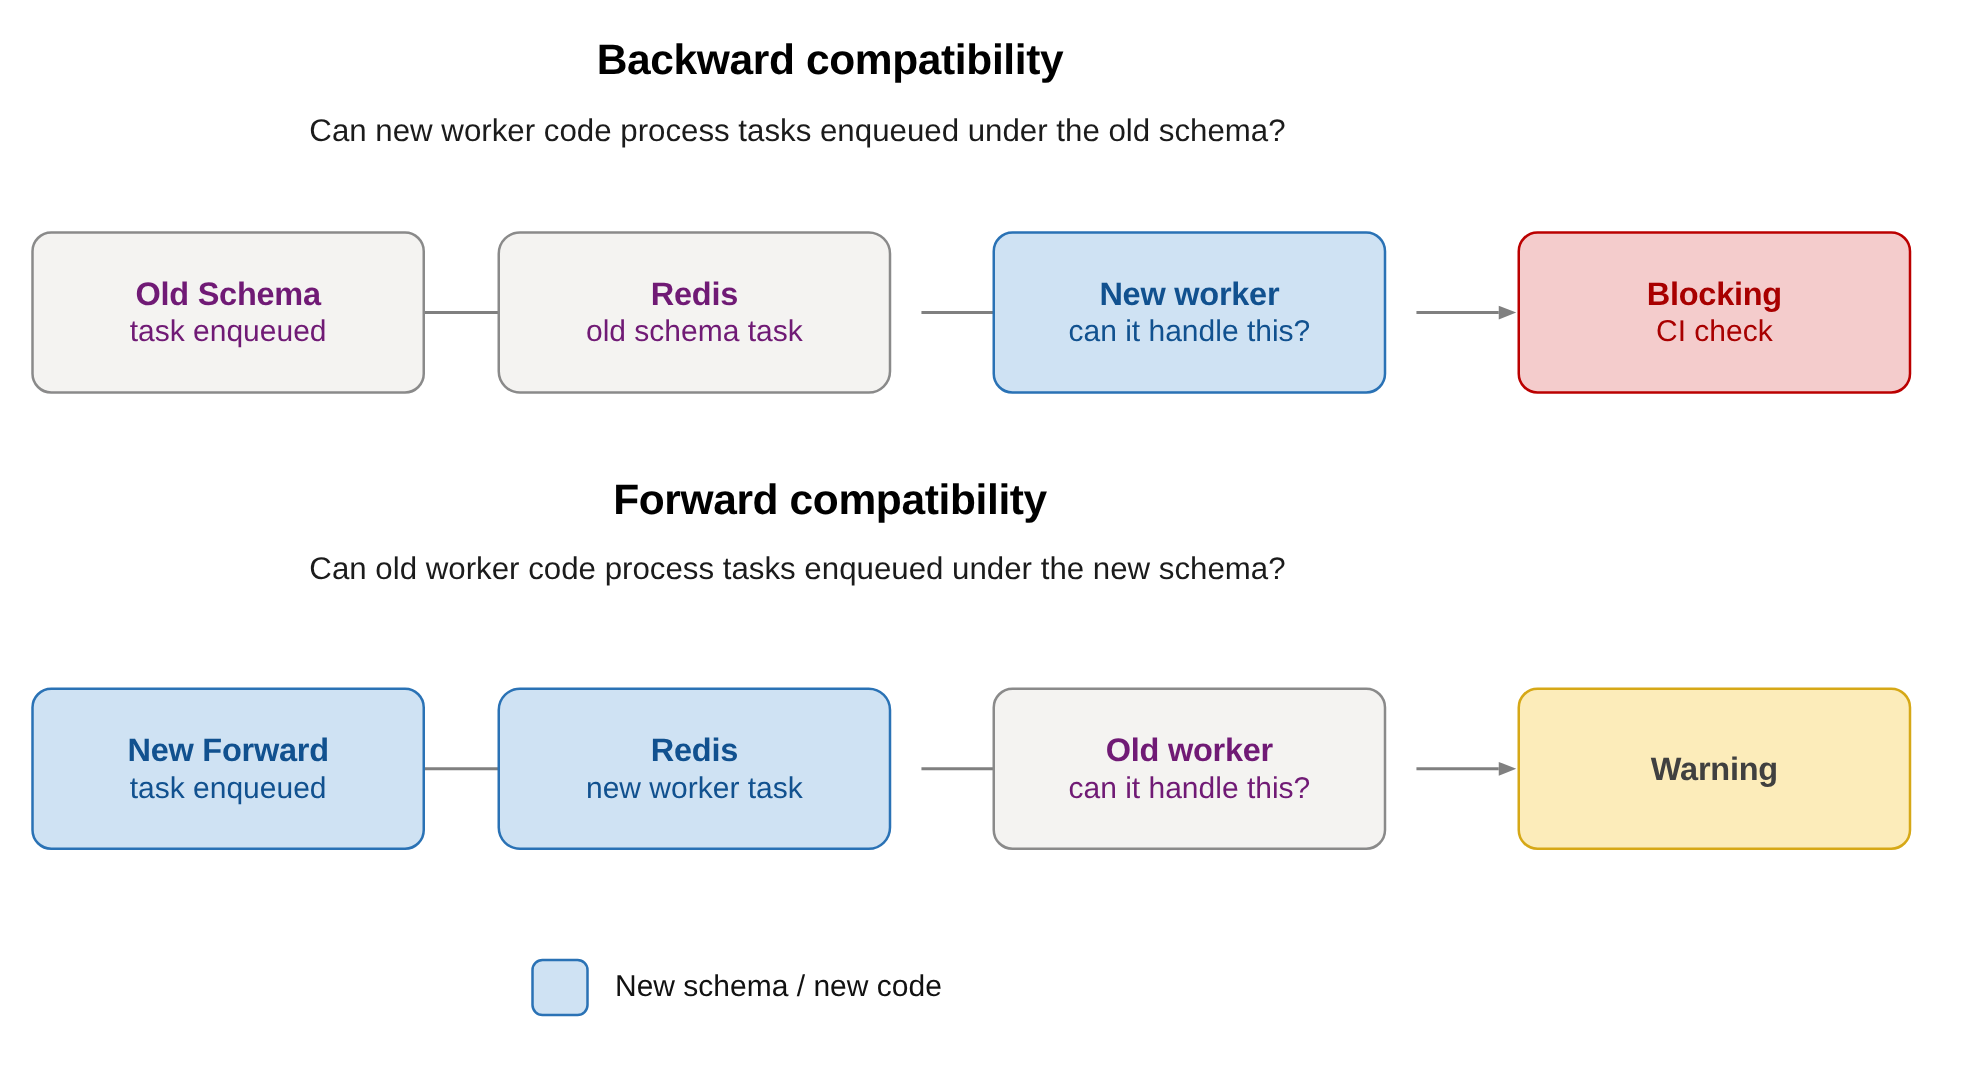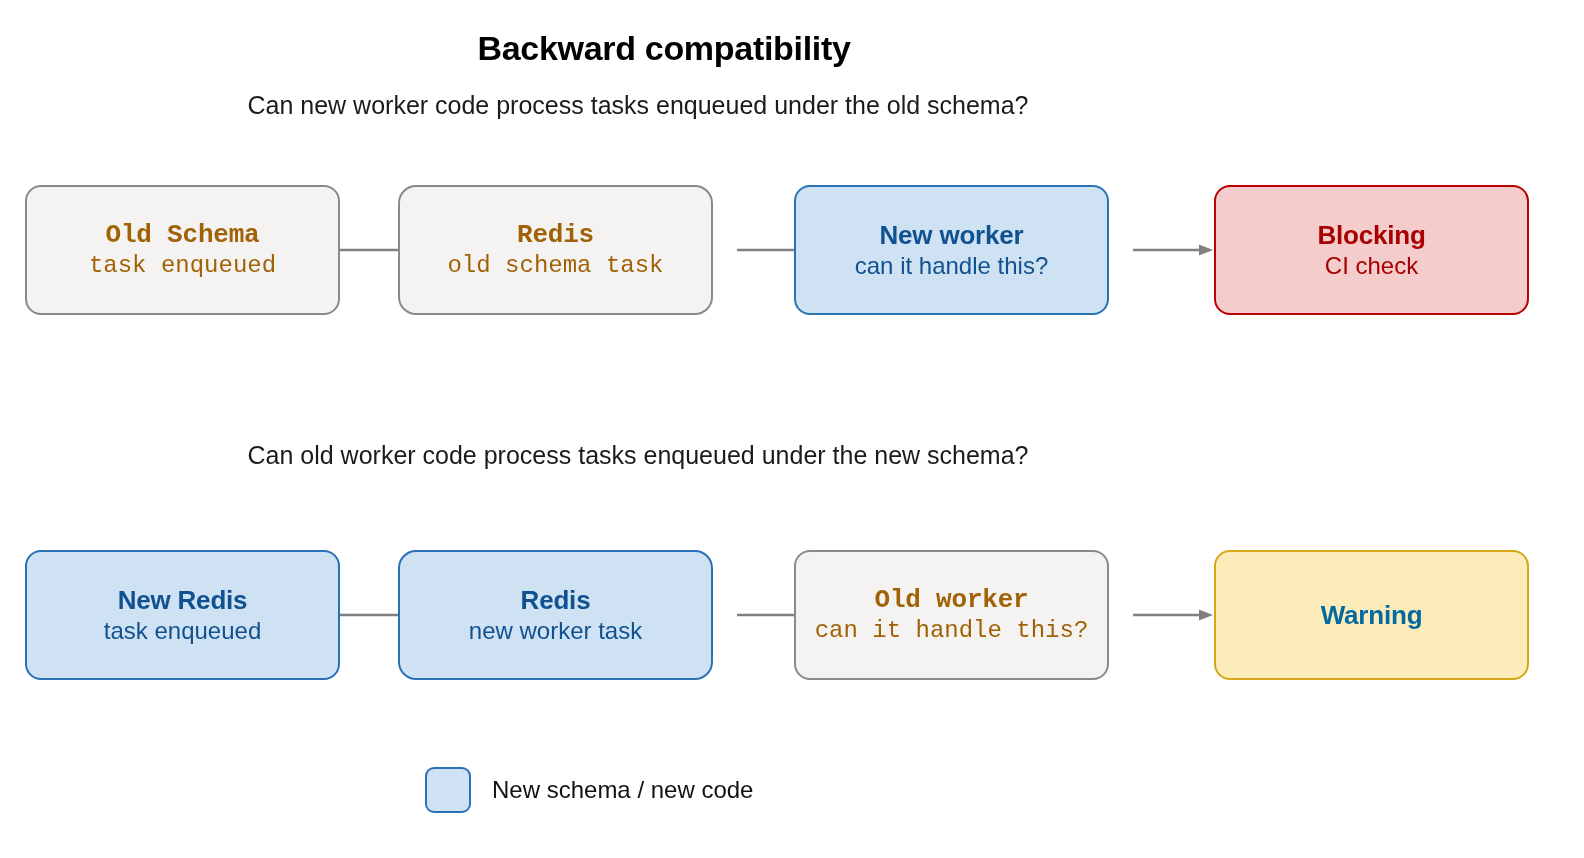--- a/index.html
+++ b/index.html
@@ -75,24 +75,24 @@
   }
   .node .t2 {
     font-size: 24px;
     line-height: 30px;
   }
   .node.single {
     justify-content: center;
   }
 
   
-  .node.gray   { background:#f4f3f1; border-color:#8a8a8a; color:#a16207;font-family:Liberation Mono, monospace; }
+  .node.gray   { background:#f4f3f1; border-color:#8a8a8a; color:#701a75; }
   .node.blue   { background:#cfe2f3; border-color:#2a72b5; color:#11518f; }
   .node.red    { background:#f4cccc; border-color:#bb0000; color:#a80000; }
-  .node.yellow { background:#fcecba; border-color:#d6a817; color:#0369a1; }
+  .node.yellow { background:#fcecba; border-color:#d6a817; color:#404040; }
 
   
   .c0 { left: 25px; }
   .c1 { left: 398px; border-radius: 18px; }
   .c2 { left: 794px; }
   .c3 { left: 1214px; }
 
   
   .arrow {
     position: absolute;
@@ -177,26 +177,27 @@
       <line x1="0" y1="8" x2="66" y2="8" stroke="#808080" stroke-width="2.4"></line>
       <polygon points="66,2.5 80,8 66,13.5" fill="#808080"></polygon>
     </svg>
 
     <div class="node red c3">
       <div class="t1">Blocking</div>
       <div class="t2">CI check</div>
     </div>
   </div>
 
+  <div class="section-title" style="top:380px">Forward compatibility</div>
   <div class="section-sub" style="top:440px">Can old worker code process tasks enqueued under the new schema?</div>
 
   <div class="row" style="top:550px">
 
     <div class="node blue c0">
-      <div class="t1">New Redis</div>
+      <div class="t1">New Forward</div>
       <div class="t2">task enqueued</div>
     </div>
 
     <svg class="arrow a0" viewBox="0 0 82 16">
       <line x1="0" y1="8" x2="66" y2="8" stroke="#808080" stroke-width="2.4"></line>
       <polygon points="66,2.5 80,8 66,13.5" fill="#808080"></polygon>
     </svg>
 
     <div class="node blue c1">
       <div class="t1">Redis</div>

